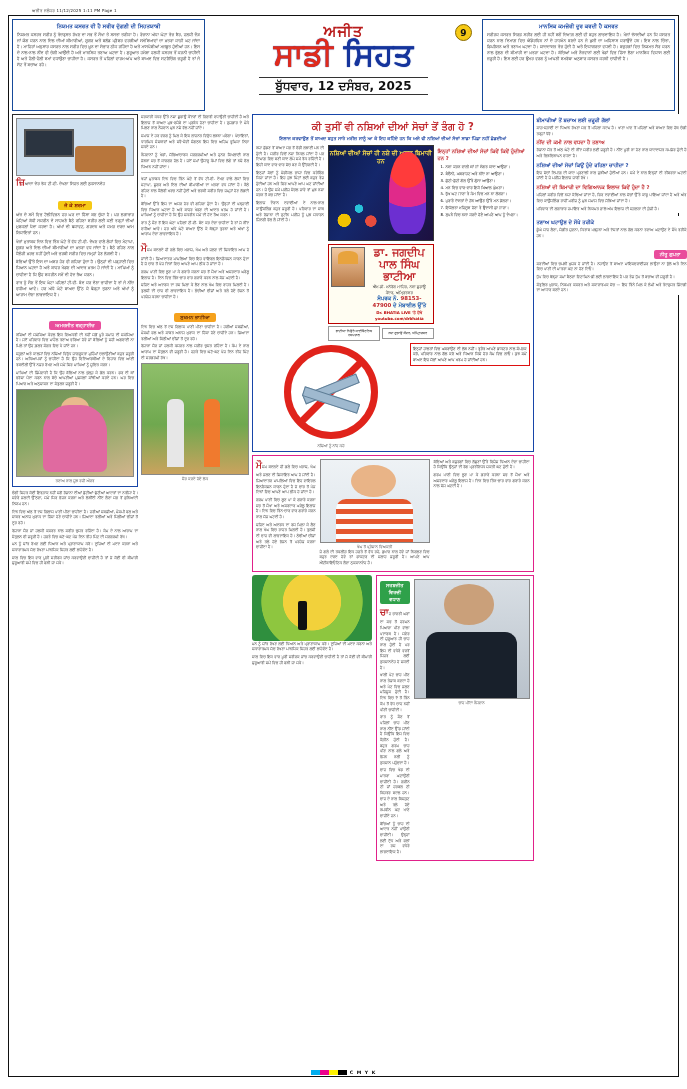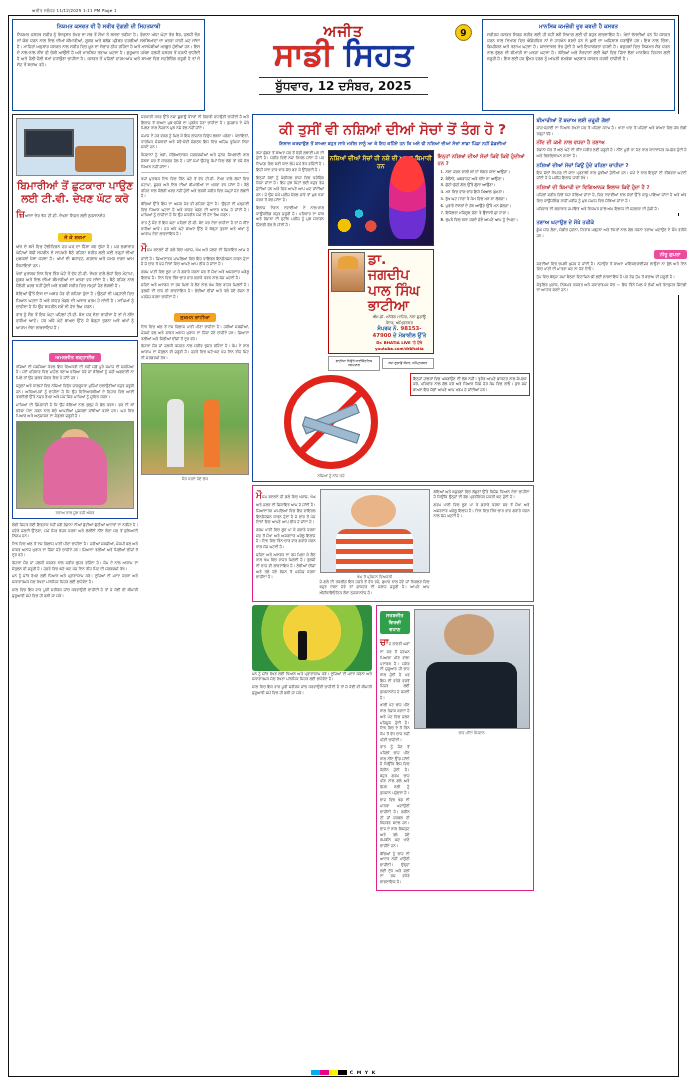--- a/index.html
+++ b/index.html
@@ -208,21 +208,21 @@
   }
   .doc-photo {
     flex:0 0 34px; height:40px; background:linear-gradient(#f2c9a0,#b97c4a);
     border:1px solid #666; position:relative;
   }
   .doc-photo:after{
     content:""; position:absolute; left:18%; top:8%; width:64%; height:34%;
     background:#e8a33d; border-radius:40% 40% 0 0;
   }
   .doc-info { flex:1; }
-  .doc-name { font-size:14px; font-weight:bold; color:#c0262b; text-align:left; line-height:1.1;}
+  .doc-name { font-size:11px; font-weight:bold; color:#c0262b; text-align:center; line-height:1.1;}
   .doc-sub { font-size:3.9px; text-align:center; color:#111; margin-top:1px; line-height:1.4;}
   .doc-phone { font-size:5.4px; font-weight:bold; color:#0a4ea8; text-align:center; }
   .doc-phone .num { color:#c0262b; }
   .logo-row { display:flex; gap:2px; margin-top:2px; align-items:center;}
   .logo-chip {
     flex:1; border:1px solid #999; font-size:3.4px; text-align:center; padding:2px 1px;
     line-height:1.25; background:#fff;
   }
   .nosign {
     width:94px; height:94px; margin:4px auto; border-radius:50%;
@@ -286,21 +286,20 @@
         <p>ਸਰੀਰਕ ਕਸਰਤ ਸਿਰਫ਼ ਸਰੀਰ ਲਈ ਹੀ ਨਹੀਂ ਸਗੋਂ ਦਿਮਾਗ਼ ਲਈ ਵੀ ਬਹੁਤ ਲਾਭਦਾਇਕ ਹੈ। ਖੋਜਾਂ ਦੱਸਦੀਆਂ ਹਨ ਕਿ ਕਸਰਤ ਕਰਨ ਨਾਲ ਦਿਮਾਗ਼ ਵਿਚ ਐਂਡੋਰਫਿਨ ਨਾਂ ਦੇ ਹਾਰਮੋਨ ਬਣਦੇ ਹਨ ਜੋ ਖ਼ੁਸ਼ੀ ਦਾ ਅਹਿਸਾਸ ਕਰਾਉਂਦੇ ਹਨ। ਇਸ ਨਾਲ ਚਿੰਤਾ, ਡਿਪਰੈਸ਼ਨ ਅਤੇ ਤਣਾਅ ਘਟਦਾ ਹੈ। ਯਾਦਦਾਸ਼ਤ ਤੇਜ਼ ਹੁੰਦੀ ਹੈ ਅਤੇ ਇਕਾਗਰਤਾ ਵਧਦੀ ਹੈ। ਬਜ਼ੁਰਗਾਂ ਵਿਚ ਨਿਯਮਤ ਸੈਰ ਕਰਨ ਨਾਲ ਭੁੱਲਣ ਦੀ ਬੀਮਾਰੀ ਦਾ ਖ਼ਤਰਾ ਘਟਦਾ ਹੈ। ਬੱਚਿਆਂ ਅਤੇ ਨੌਜਵਾਨਾਂ ਲਈ ਖੇਡਾਂ ਵਿਚ ਹਿੱਸਾ ਲੈਣਾ ਮਾਨਸਿਕ ਵਿਕਾਸ ਲਈ ਜ਼ਰੂਰੀ ਹੈ। ਇਸ ਲਈ ਹਰ ਉਮਰ ਵਰਗ ਨੂੰ ਆਪਣੀ ਸਮਰੱਥਾ ਅਨੁਸਾਰ ਕਸਰਤ ਕਰਨੀ ਚਾਹੀਦੀ ਹੈ।</p>
       </div>
     </div>
 
     <div class="body-grid">
 
       <div class="col col-left">
 
         <div class="box">
           <div class="img-livingroom photo"></div>
-          <div class="hl-title">ਬਿਮਾਰੀਆਂ ਤੋਂ ਛੁਟਕਾਰਾ ਪਾਉਣ ਲਈ ਟੀ.ਵੀ. ਦੇਖਣ ਘੱਟ ਕਰੋ</div>
           <p class="tx drop">ਜ਼ਿਆਦਾ ਦੇਰ ਤੱਕ ਟੀ.ਵੀ. ਦੇਖਣਾ ਸਿਹਤ ਲਈ ਨੁਕਸਾਨਦੇਹ</p>
           <div style="text-align:center">
             <span class="tagline yellow">ਜੋ ਕੇ ਸ਼ਰਮਾ</span>
           </div>
           <p class="tx">ਅੱਜ ਦੇ ਸਮੇਂ ਵਿਚ ਟੈਲੀਵਿਜ਼ਨ ਹਰ ਘਰ ਦਾ ਹਿੱਸਾ ਬਣ ਚੁੱਕਾ ਹੈ। ਪਰ ਲਗਾਤਾਰ ਘੰਟਿਆਂ ਬੱਧੀ ਸਕਰੀਨ ਦੇ ਸਾਹਮਣੇ ਬੈਠੇ ਰਹਿਣਾ ਸਰੀਰ ਲਈ ਕਈ ਤਰ੍ਹਾਂ ਦੀਆਂ ਮੁਸ਼ਕਲਾਂ ਪੈਦਾ ਕਰਦਾ ਹੈ। ਅੱਖਾਂ ਦੀ ਥਕਾਵਟ, ਗਰਦਨ ਅਤੇ ਕਮਰ ਦਰਦ ਆਮ ਸ਼ਿਕਾਇਤਾਂ ਹਨ।</p>
           <p class="tx">ਖੋਜਾਂ ਮੁਤਾਬਕ ਦਿਨ ਵਿਚ ਤਿੰਨ ਘੰਟੇ ਤੋਂ ਵੱਧ ਟੀ.ਵੀ. ਦੇਖਣ ਵਾਲੇ ਲੋਕਾਂ ਵਿਚ ਮੋਟਾਪਾ, ਸ਼ੂਗਰ ਅਤੇ ਦਿਲ ਦੀਆਂ ਬੀਮਾਰੀਆਂ ਦਾ ਖ਼ਤਰਾ ਵਧ ਜਾਂਦਾ ਹੈ। ਬੈਠੇ ਰਹਿਣ ਨਾਲ ਕੈਲੋਰੀ ਖ਼ਰਚ ਨਹੀਂ ਹੁੰਦੀ ਅਤੇ ਚਰਬੀ ਸਰੀਰ ਵਿਚ ਜਮ੍ਹਾਂ ਹੋਣ ਲੱਗਦੀ ਹੈ।</p>
           <p class="tx">ਬੱਚਿਆਂ ਉੱਤੇ ਇਸ ਦਾ ਅਸਰ ਹੋਰ ਵੀ ਗਹਿਰਾ ਹੁੰਦਾ ਹੈ। ਉਨ੍ਹਾਂ ਦੀ ਪੜ੍ਹਾਈ ਵਿਚ ਧਿਆਨ ਘਟਦਾ ਹੈ ਅਤੇ ਬਾਹਰ ਖੇਡਣ ਦੀ ਆਦਤ ਖ਼ਤਮ ਹੋ ਜਾਂਦੀ ਹੈ। ਮਾਪਿਆਂ ਨੂੰ ਚਾਹੀਦਾ ਹੈ ਕਿ ਉਹ ਸਕਰੀਨ ਸਮੇਂ ਦੀ ਹੱਦ ਤੈਅ ਕਰਨ।</p>
           <p class="tx">ਰਾਤ ਨੂੰ ਸੌਣ ਤੋਂ ਇਕ ਘੰਟਾ ਪਹਿਲਾਂ ਟੀ.ਵੀ. ਬੰਦ ਕਰ ਦੇਣਾ ਚਾਹੀਦਾ ਹੈ ਤਾਂ ਜੋ ਨੀਂਦ ਵਧੀਆ ਆਵੇ। ਹਰ ਅੱਧੇ ਘੰਟੇ ਬਾਅਦ ਉੱਠ ਕੇ ਥੋੜ੍ਹਾ ਤੁਰਨਾ ਅਤੇ ਅੱਖਾਂ ਨੂੰ ਆਰਾਮ ਦੇਣਾ ਲਾਭਦਾਇਕ ਹੈ।</p>
         </div>
 
@@ -351,21 +350,21 @@
           <p class="tx sm">ਰੋਜ਼ਾਨਾ ਸੈਰ ਜਾਂ ਹਲਕੀ ਕਸਰਤ ਨਾਲ ਸਰੀਰ ਚੁਸਤ ਰਹਿੰਦਾ ਹੈ। ਕੰਮ ਦੇ ਨਾਲ ਆਰਾਮ ਦਾ ਸੰਤੁਲਨ ਵੀ ਜ਼ਰੂਰੀ ਹੈ। ਹਫ਼ਤੇ ਵਿਚ ਘੱਟੋ-ਘੱਟ ਪੰਜ ਦਿਨ ਤੀਹ ਮਿੰਟ ਦੀ ਸਰਗਰਮੀ ਰੱਖੋ।</p>
           <div class="img-walkers photo"></div>
           <div class="cap">ਸੈਰ ਕਰਦੇ ਹੋਏ ਲੋਕ</div>
         </div>
 
       </div>
 
       <div class="col col-main">
 
         <div class="box blue">
-          <div class="sec-head red" style="font-size:14px">ਕੀ ਤੁਸੀਂ ਵੀ ਨਸ਼ਿਆਂ ਦੀਆਂ ਸੋਚਾਂ ਤੋਂ ਤੰਗ ਹੋ ?</div>
+          <div class="sec-head red" style="font-size:10px">ਕੀ ਤੁਸੀਂ ਵੀ ਨਸ਼ਿਆਂ ਦੀਆਂ ਸੋਚਾਂ ਤੋਂ ਤੰਗ ਹੋ ?</div>
           <p class="tx" style="text-align:center;font-size:4.6px;color:#123c9e;font-weight:bold">ਇਲਾਜ ਕਰਵਾਉਣ ਤੋਂ ਬਾਅਦ ਬਹੁਤ ਸਾਰੇ ਮਰੀਜ਼ ਸਾਨੂੰ ਆ ਕੇ ਇਹ ਕਹਿੰਦੇ ਹਨ ਕਿ ਅਜੇ ਵੀ ਨਸ਼ਿਆਂ ਦੀਆਂ ਸੋਚਾਂ ਸਾਡਾ ਪਿੱਛਾ ਨਹੀਂ ਛੱਡਦੀਆਂ</p>
 
           <div style="display:flex;gap:4px;margin-top:2px;">
             <div style="flex:0 0 68px;">
               <p class="tx sm">ਨਸ਼ਾ ਛੱਡਣ ਤੋਂ ਬਾਅਦ ਸਭ ਤੋਂ ਵੱਡੀ ਲੜਾਈ ਮਨ ਦੀ ਹੁੰਦੀ ਹੈ। ਸਰੀਰ ਵਿਚੋਂ ਨਸ਼ਾ ਨਿਕਲ ਜਾਂਦਾ ਹੈ ਪਰ ਦਿਮਾਗ਼ ਵਿਚ ਬਣੀ ਯਾਦ ਲੰਮੇ ਸਮੇਂ ਤੱਕ ਰਹਿੰਦੀ ਹੈ। ਇਹੀ ਯਾਦ ਵਾਰ-ਵਾਰ ਸੋਚ ਬਣ ਕੇ ਉੱਭਰਦੀ ਹੈ।</p>
               <p class="tx sm">ਇਨ੍ਹਾਂ ਸੋਚਾਂ ਨੂੰ ਮੈਡੀਕਲ ਭਾਸ਼ਾ ਵਿਚ ਕਰੇਵਿੰਗ ਕਿਹਾ ਜਾਂਦਾ ਹੈ। ਇਹ ਕੁਝ ਮਿੰਟਾਂ ਲਈ ਬਹੁਤ ਤੇਜ਼ ਹੁੰਦੀਆਂ ਹਨ ਅਤੇ ਫਿਰ ਆਪਣੇ ਆਪ ਘਟ ਜਾਂਦੀਆਂ ਹਨ। ਜੇ ਉਸ ਸਮੇਂ ਮਰੀਜ਼ ਸੰਭਲ ਜਾਵੇ ਤਾਂ ਮੁੜ ਨਸ਼ਾ ਕਰਨ ਤੋਂ ਬਚ ਜਾਂਦਾ ਹੈ।</p>
               <p class="tx sm">ਇਲਾਜ ਦੌਰਾਨ ਦਵਾਈਆਂ ਦੇ ਨਾਲ-ਨਾਲ ਕਾਊਂਸਲਿੰਗ ਬਹੁਤ ਜ਼ਰੂਰੀ ਹੈ। ਪਰਿਵਾਰ ਦਾ ਸਾਥ ਅਤੇ ਰੋਜ਼ਾਨਾ ਦੀ ਰੁਟੀਨ ਮਰੀਜ਼ ਨੂੰ ਮੁੜ ਸਧਾਰਨ ਜ਼ਿੰਦਗੀ ਵੱਲ ਲੈ ਜਾਂਦੀ ਹੈ।</p>
             </div>
 
             <div style="flex:1">

